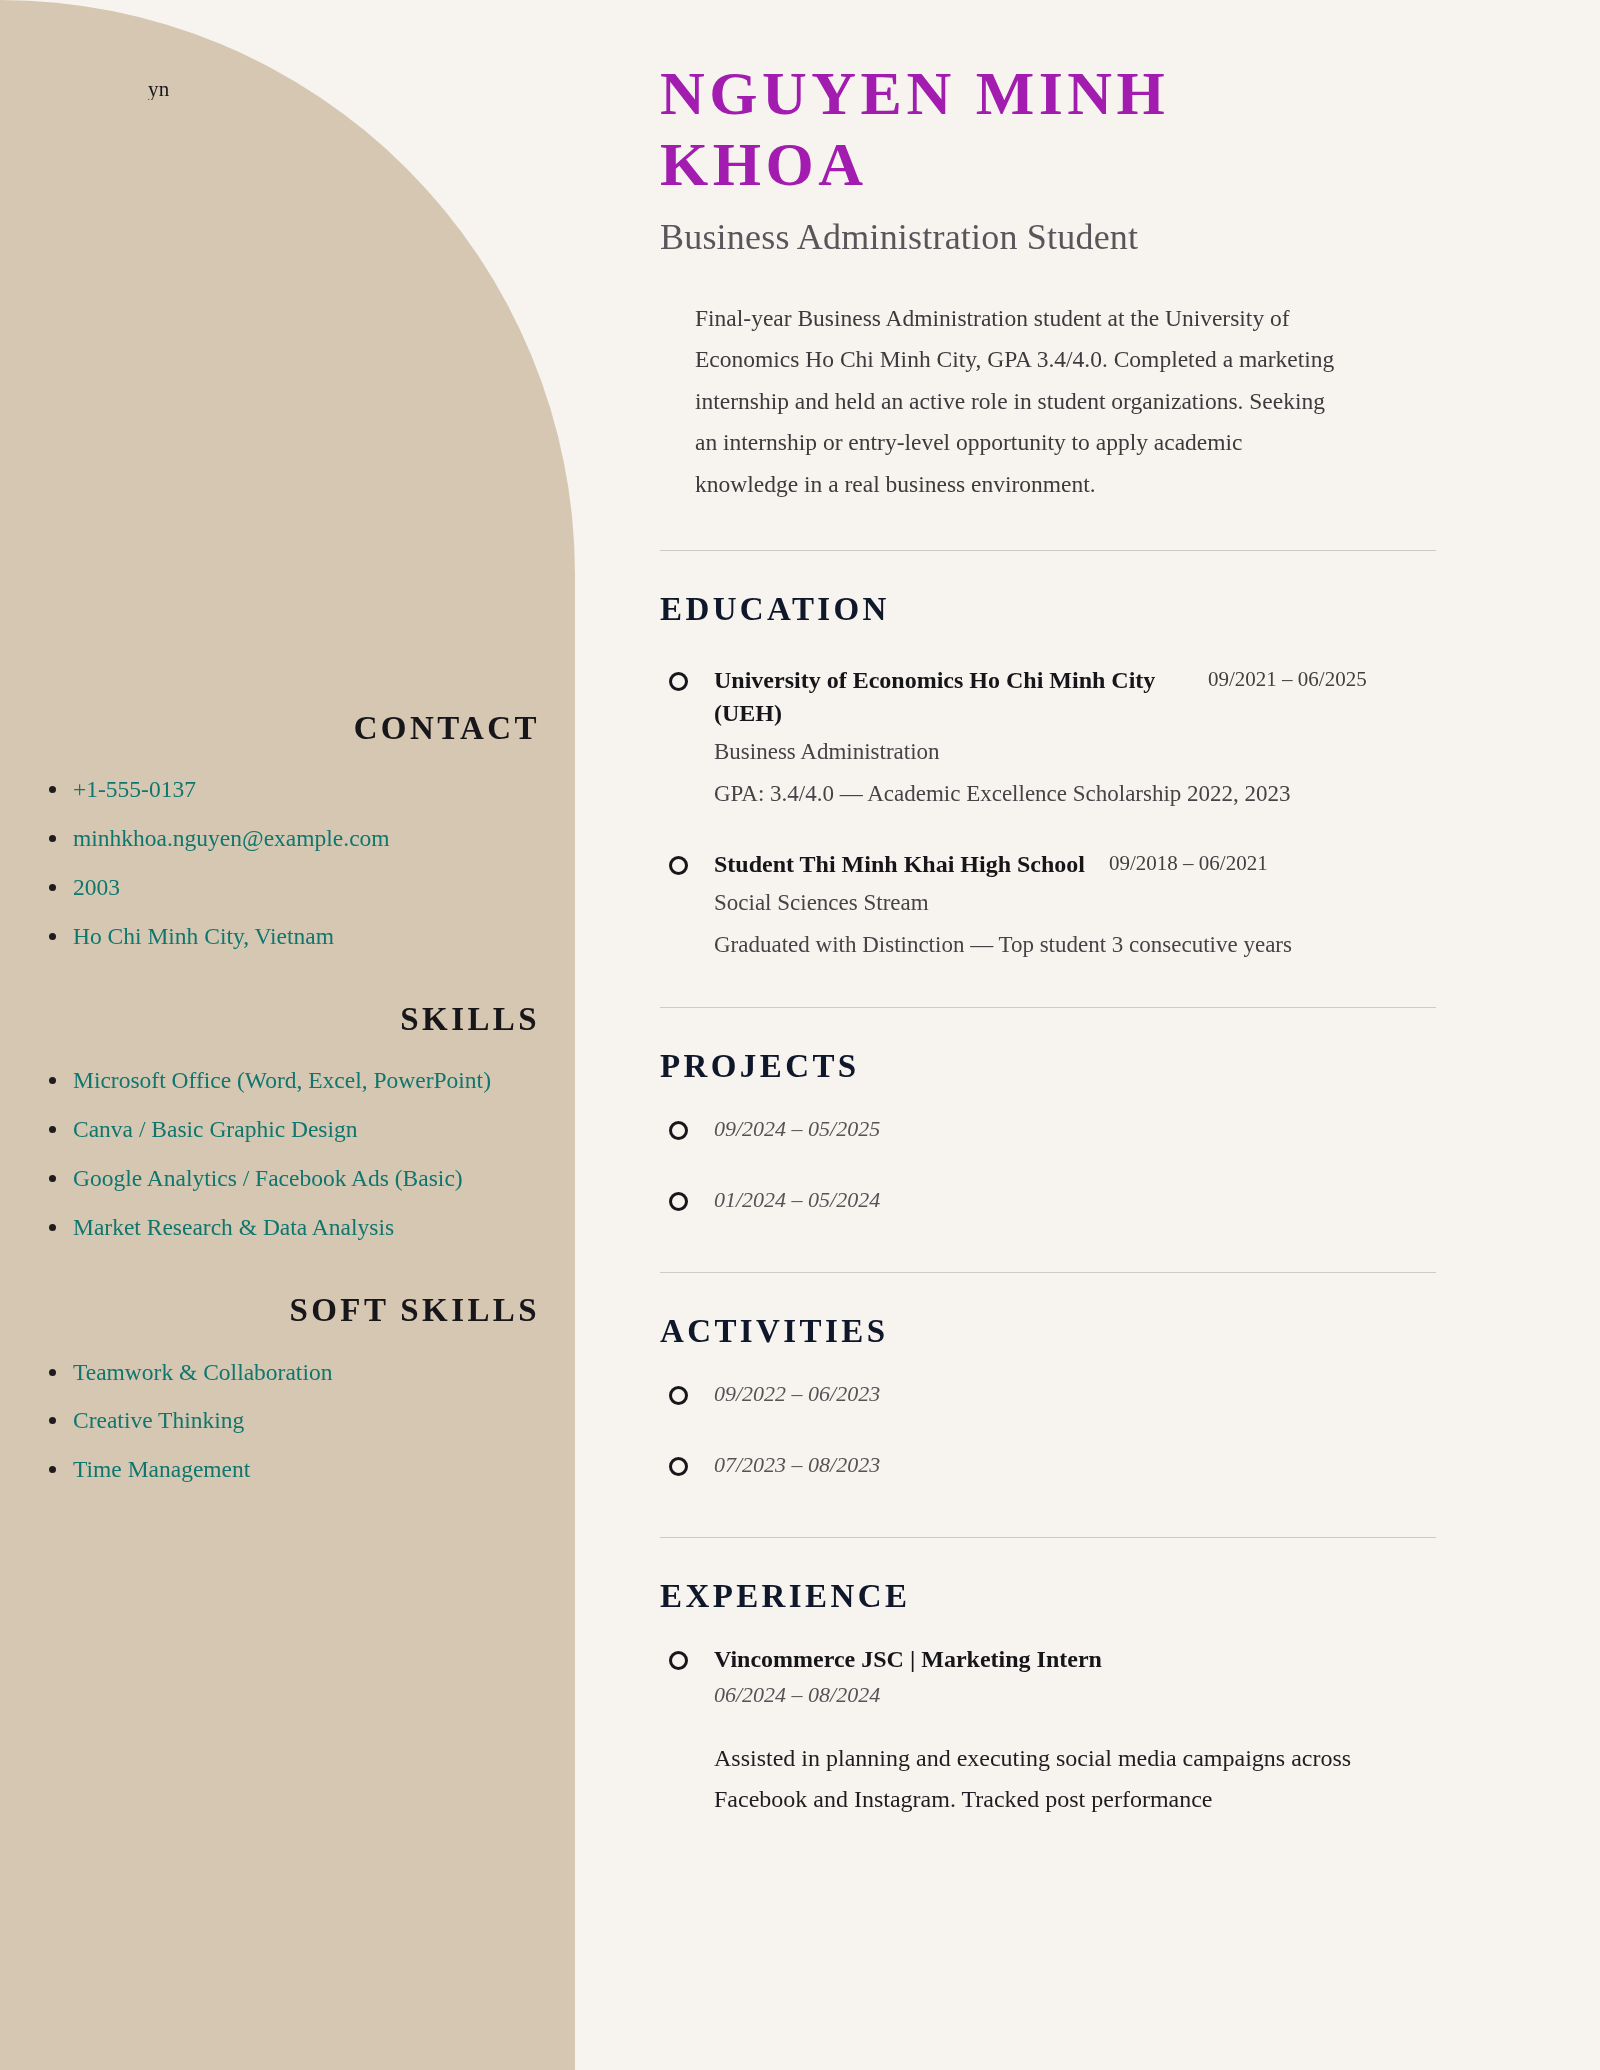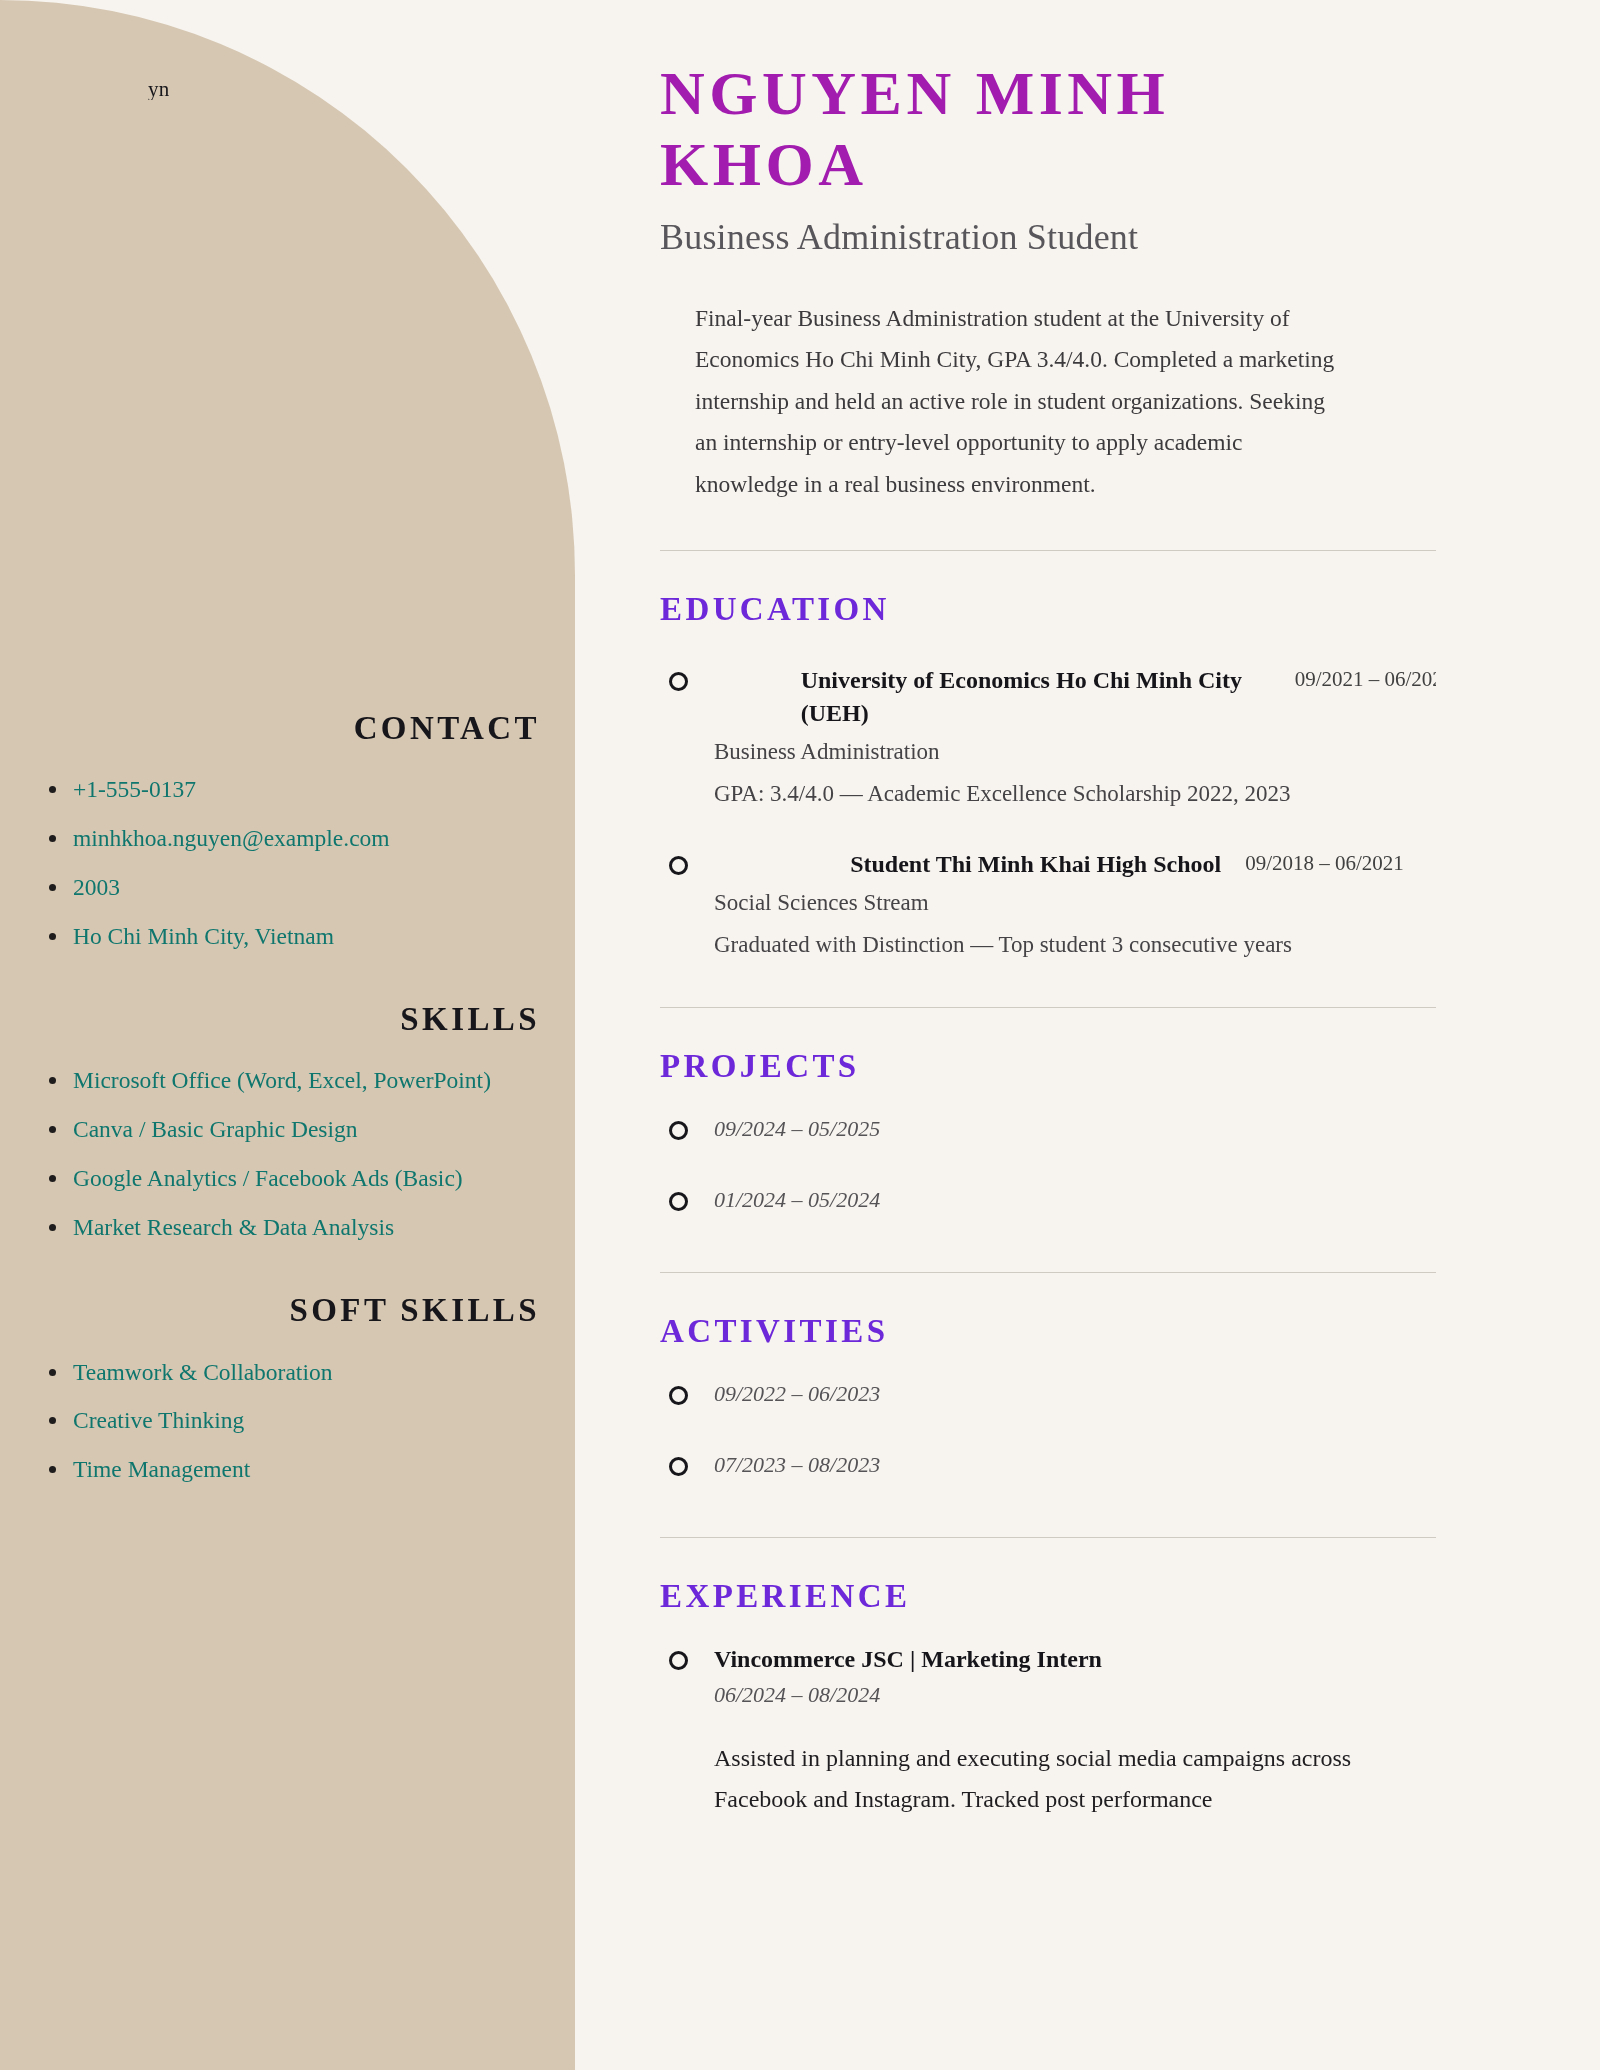--- a/index.html
+++ b/index.html
@@ -115,41 +115,41 @@
   .rule {
     height:1px;
     background:#CFCAC2;
     margin:44px 0 0 0;
     width:100%;
   }
   .sec-h {
     font-size:33px;
     font-weight:bold;
     letter-spacing:3.4px;
-    color:#6d28d9;
+    color:#0f172a;
     margin:40px 0 28px 0;
   }
   .entry {
     position:relative;
     padding-left:54px;
     margin-bottom:27px;
   }
   .entry .marker {
     position:absolute;
     left:9px;
     top:8px;
     width:19px;
     height:19px;
     border:3.5px solid #17161A;
     border-radius:50%;
     background:transparent;
   }
   .entry-head {
     display:flex;
-    justify-content:center;
+    justify-content:flex-start;
     align-items:flex-start;
     gap:24px;
     margin-top:36px;
   }
   .entry-title {
     font-size:24px;
     font-weight:bold;
     color:#16151A;
     line-height:1.38;
     max-width:470px;

